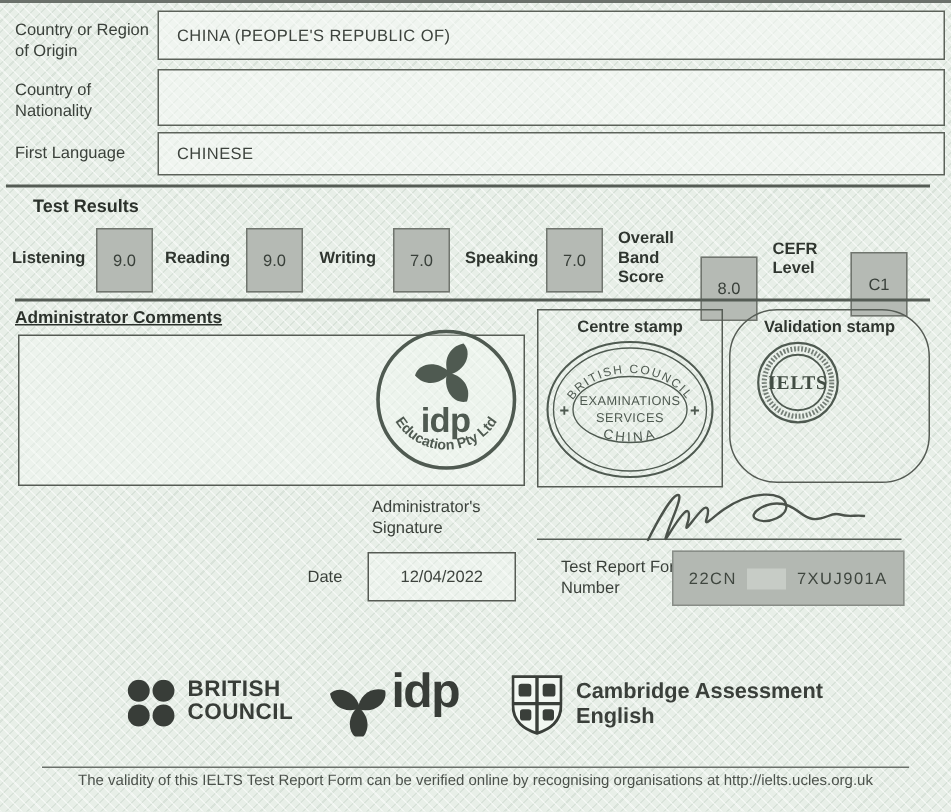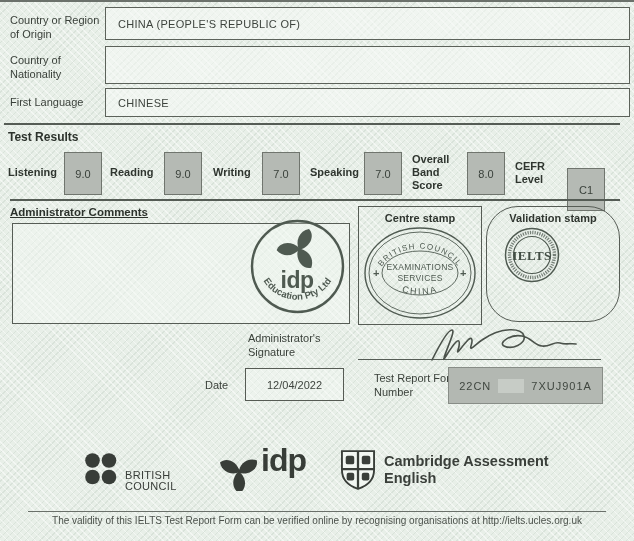--- a/index.html
+++ b/index.html
@@ -42,21 +42,21 @@
     border:1px solid #565b54;display:flex;align-items:center;justify-content:center;
     font-size:11px;color:#3d433d;background:rgba(245,250,245,.4);
   }
   .trfbox{
     position:absolute;left:448px;top:365px;width:153px;height:35px;
     background:#b3b8b2;border:1px solid #888d87;
     display:flex;align-items:center;justify-content:center;gap:7px;
     font-size:11px;color:#3f463f;letter-spacing:1px;
   }
   .redact{display:inline-block;width:26px;height:14px;background:#c7ccc6;}
-  .bc-text{position:absolute;left:125px;top:468px;font-size:11px;font-weight:normal;color:#383d38;line-height:1.0;letter-spacing:.3px;}
+  .bc-text{position:absolute;left:125px;top:450px;font-size:15px;font-weight:bold;color:#383d38;line-height:1.0;letter-spacing:.3px;}
   .idp-text{position:absolute;left:261px;top:440px;font-size:32px;font-weight:bold;color:#383d38;letter-spacing:-1px;}
   .cam-text{position:absolute;left:384px;top:451px;font-size:14.5px;font-weight:bold;color:#3a3f3a;line-height:1.15;}
   .footer{
     position:absolute;left:0;top:513px;width:100%;
     text-align:center;font-size:10px;color:#4b514b;
   }
 </style>
 </head>
 <body>
 
@@ -72,36 +72,36 @@
     <span></span>
   </div>
 
   <div class="lbl" style="left:10px;top:93px;width:92px;">First Language</div>
   <div class="bx" style="top:86px;height:27px;">
     <span>CHINESE</span>
   </div>
 
   <div class="rule" style="top:121px;left:4px;width:616px;height:2px;"></div>
 
-  <div class="hd" style="left:8px;top:128px;">Test Results</div>
+  <div class="hd" style="left:22px;top:128px;">Test Results</div>
 
   <div class="score-lbl" style="left:8px;top:164px;">Listening</div>
   <div class="score-bx" style="left:64px;">9.0</div>
 
   <div class="score-lbl" style="left:110px;top:164px;">Reading</div>
   <div class="score-bx" style="left:164px;">9.0</div>
 
   <div class="score-lbl" style="left:213px;top:164px;">Writing</div>
   <div class="score-bx" style="left:262px;">7.0</div>
 
   <div class="score-lbl" style="left:310px;top:164px;">Speaking</div>
   <div class="score-bx" style="left:364px;">7.0</div>
 
   <div class="score-lbl" style="left:412px;top:151px;width:56px;">Overall Band Score</div>
-  <div class="score-bx" style="left:467px;">8.0</div>
+  <div class="score-bx" style="left:467px;margin-top:19px;">8.0</div>
 
   <div class="score-lbl" style="left:515px;top:158px;width:42px;">CEFR Level</div>
   <div class="score-bx" style="left:567px;margin-top:16px;">C1</div>
 
   <div class="rule" style="top:197px;left:10px;width:610px;height:2px;"></div>
 
   <div class="hd" style="left:10px;top:204px;font-size:11.5px;text-decoration:underline;">Administrator Comments</div>
   <div class="frame" style="left:12px;top:221px;width:336px;height:99px;background:rgba(244,249,244,.45);"></div>
 
   <svg class="stamp-svg" style="left:249px;top:216px;" width="97" height="97" viewBox="0 0 97 97">

